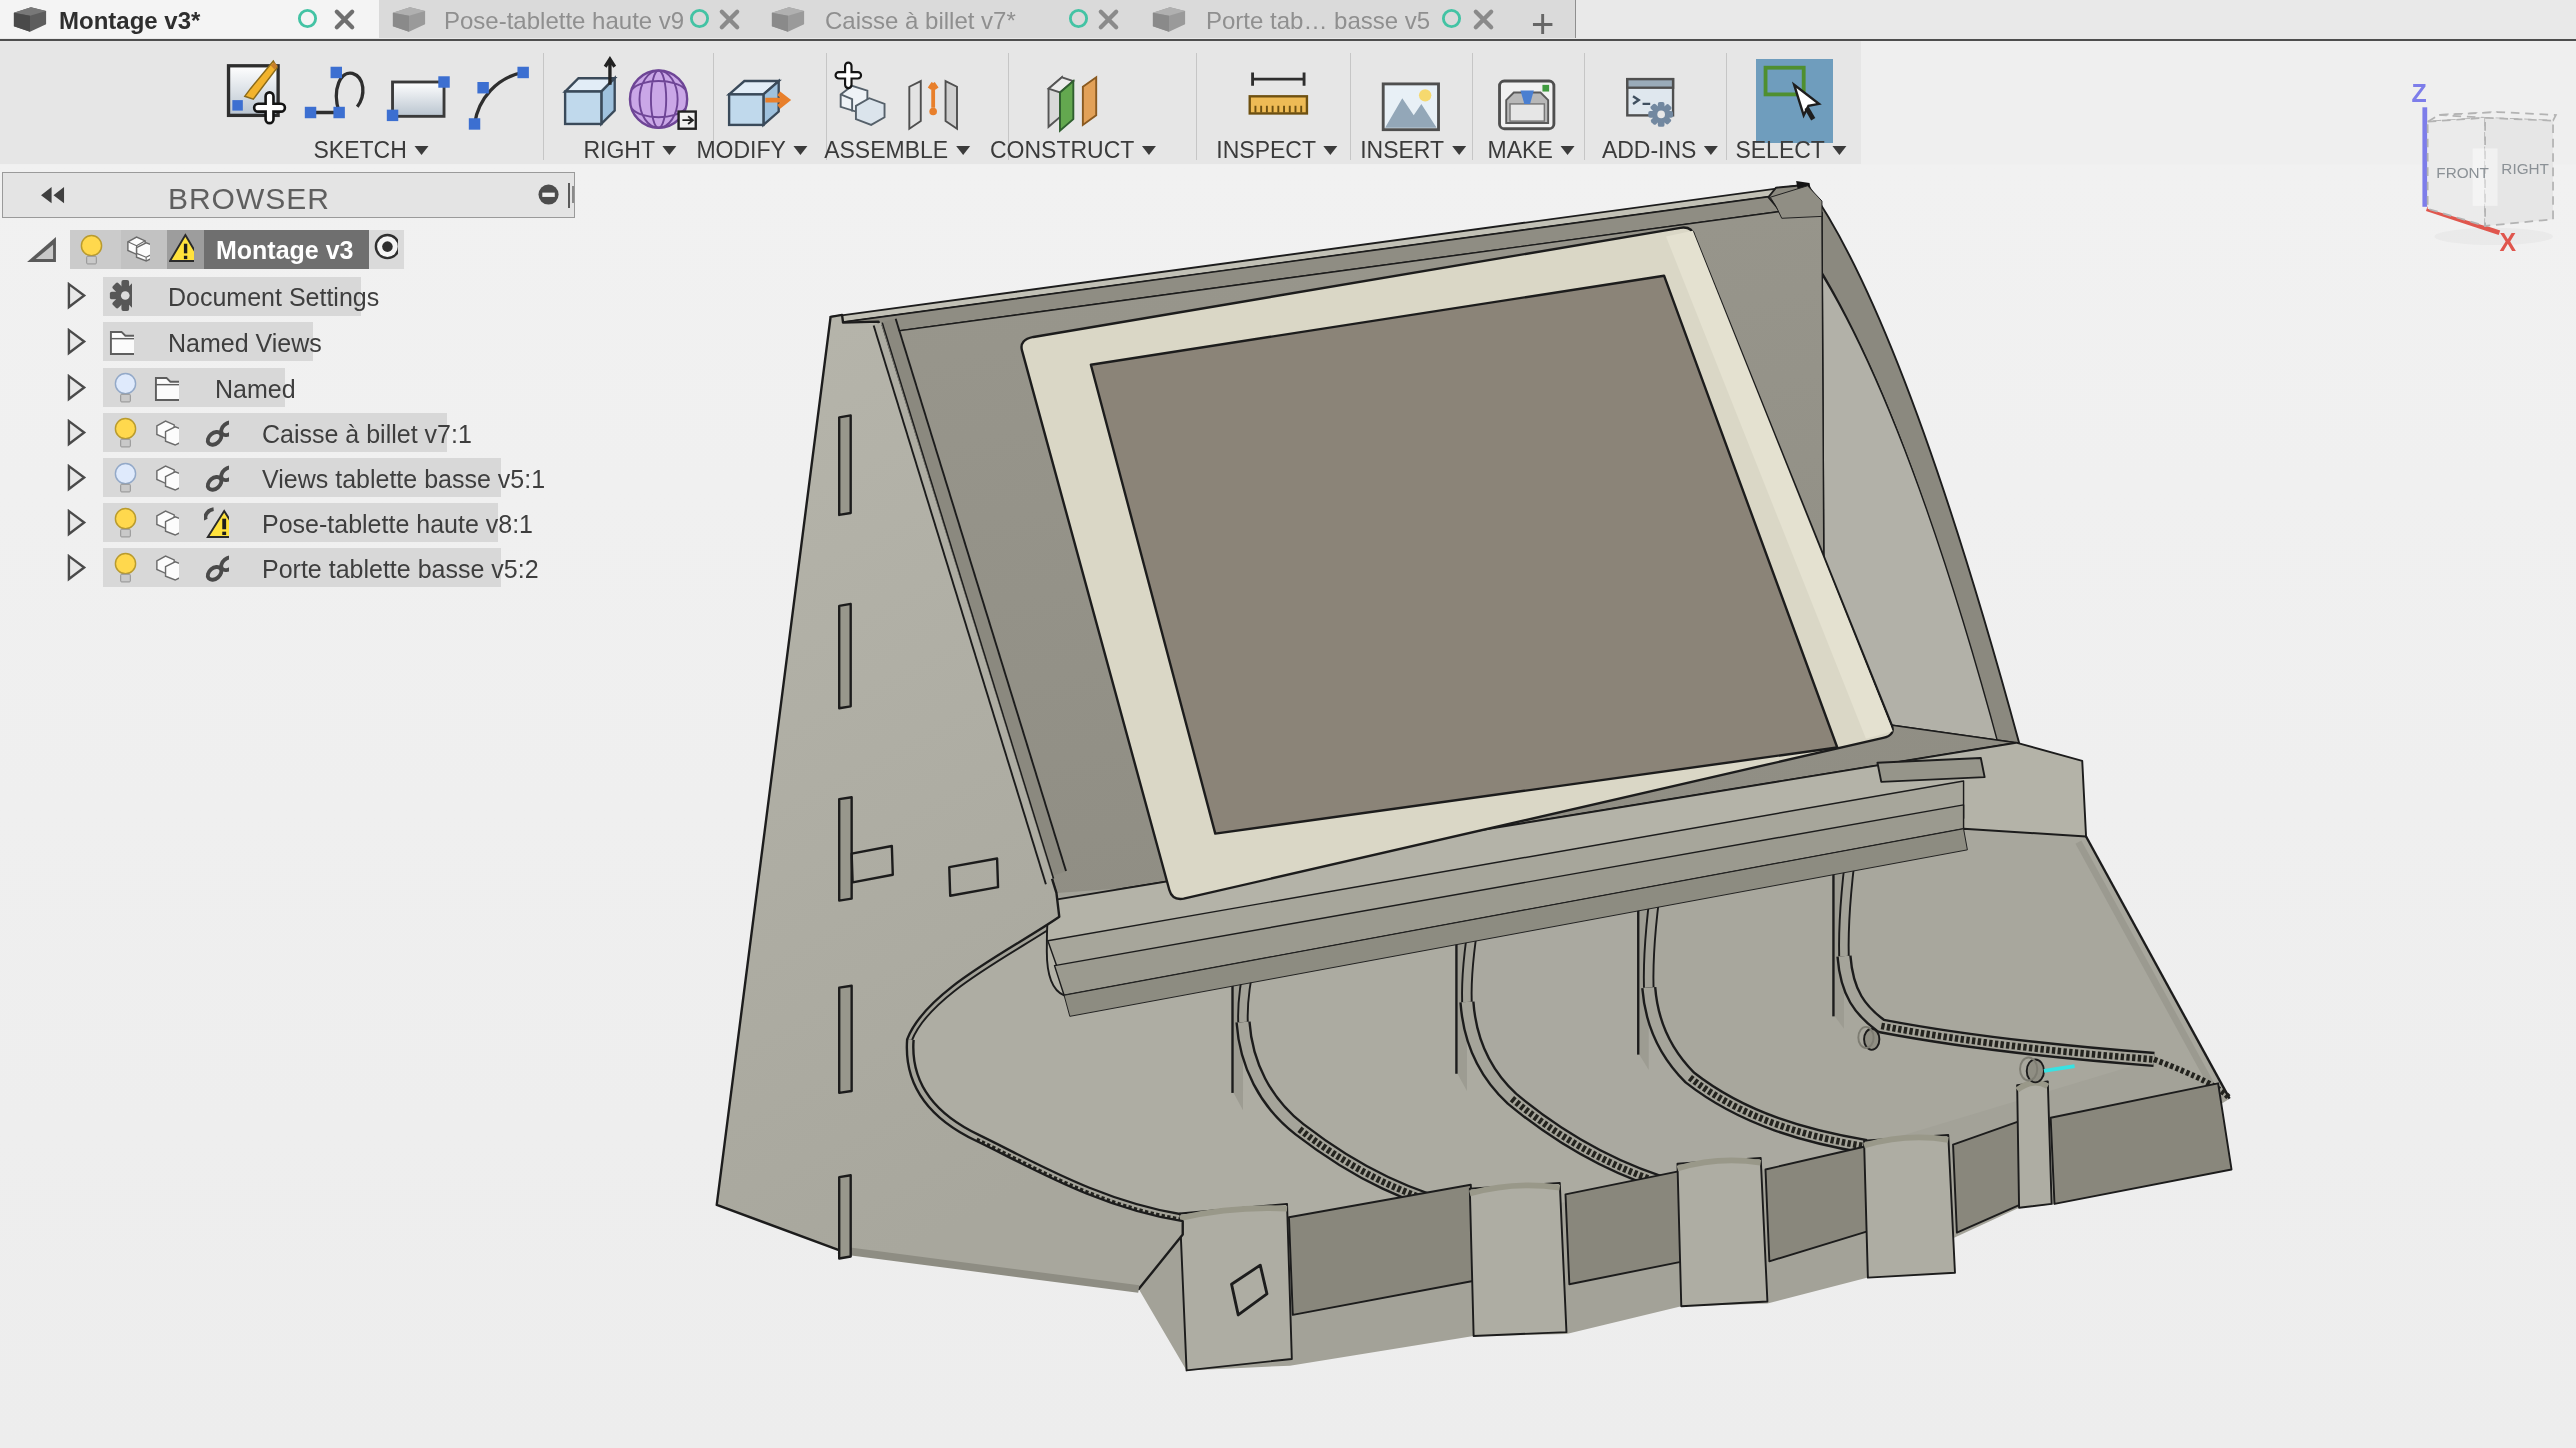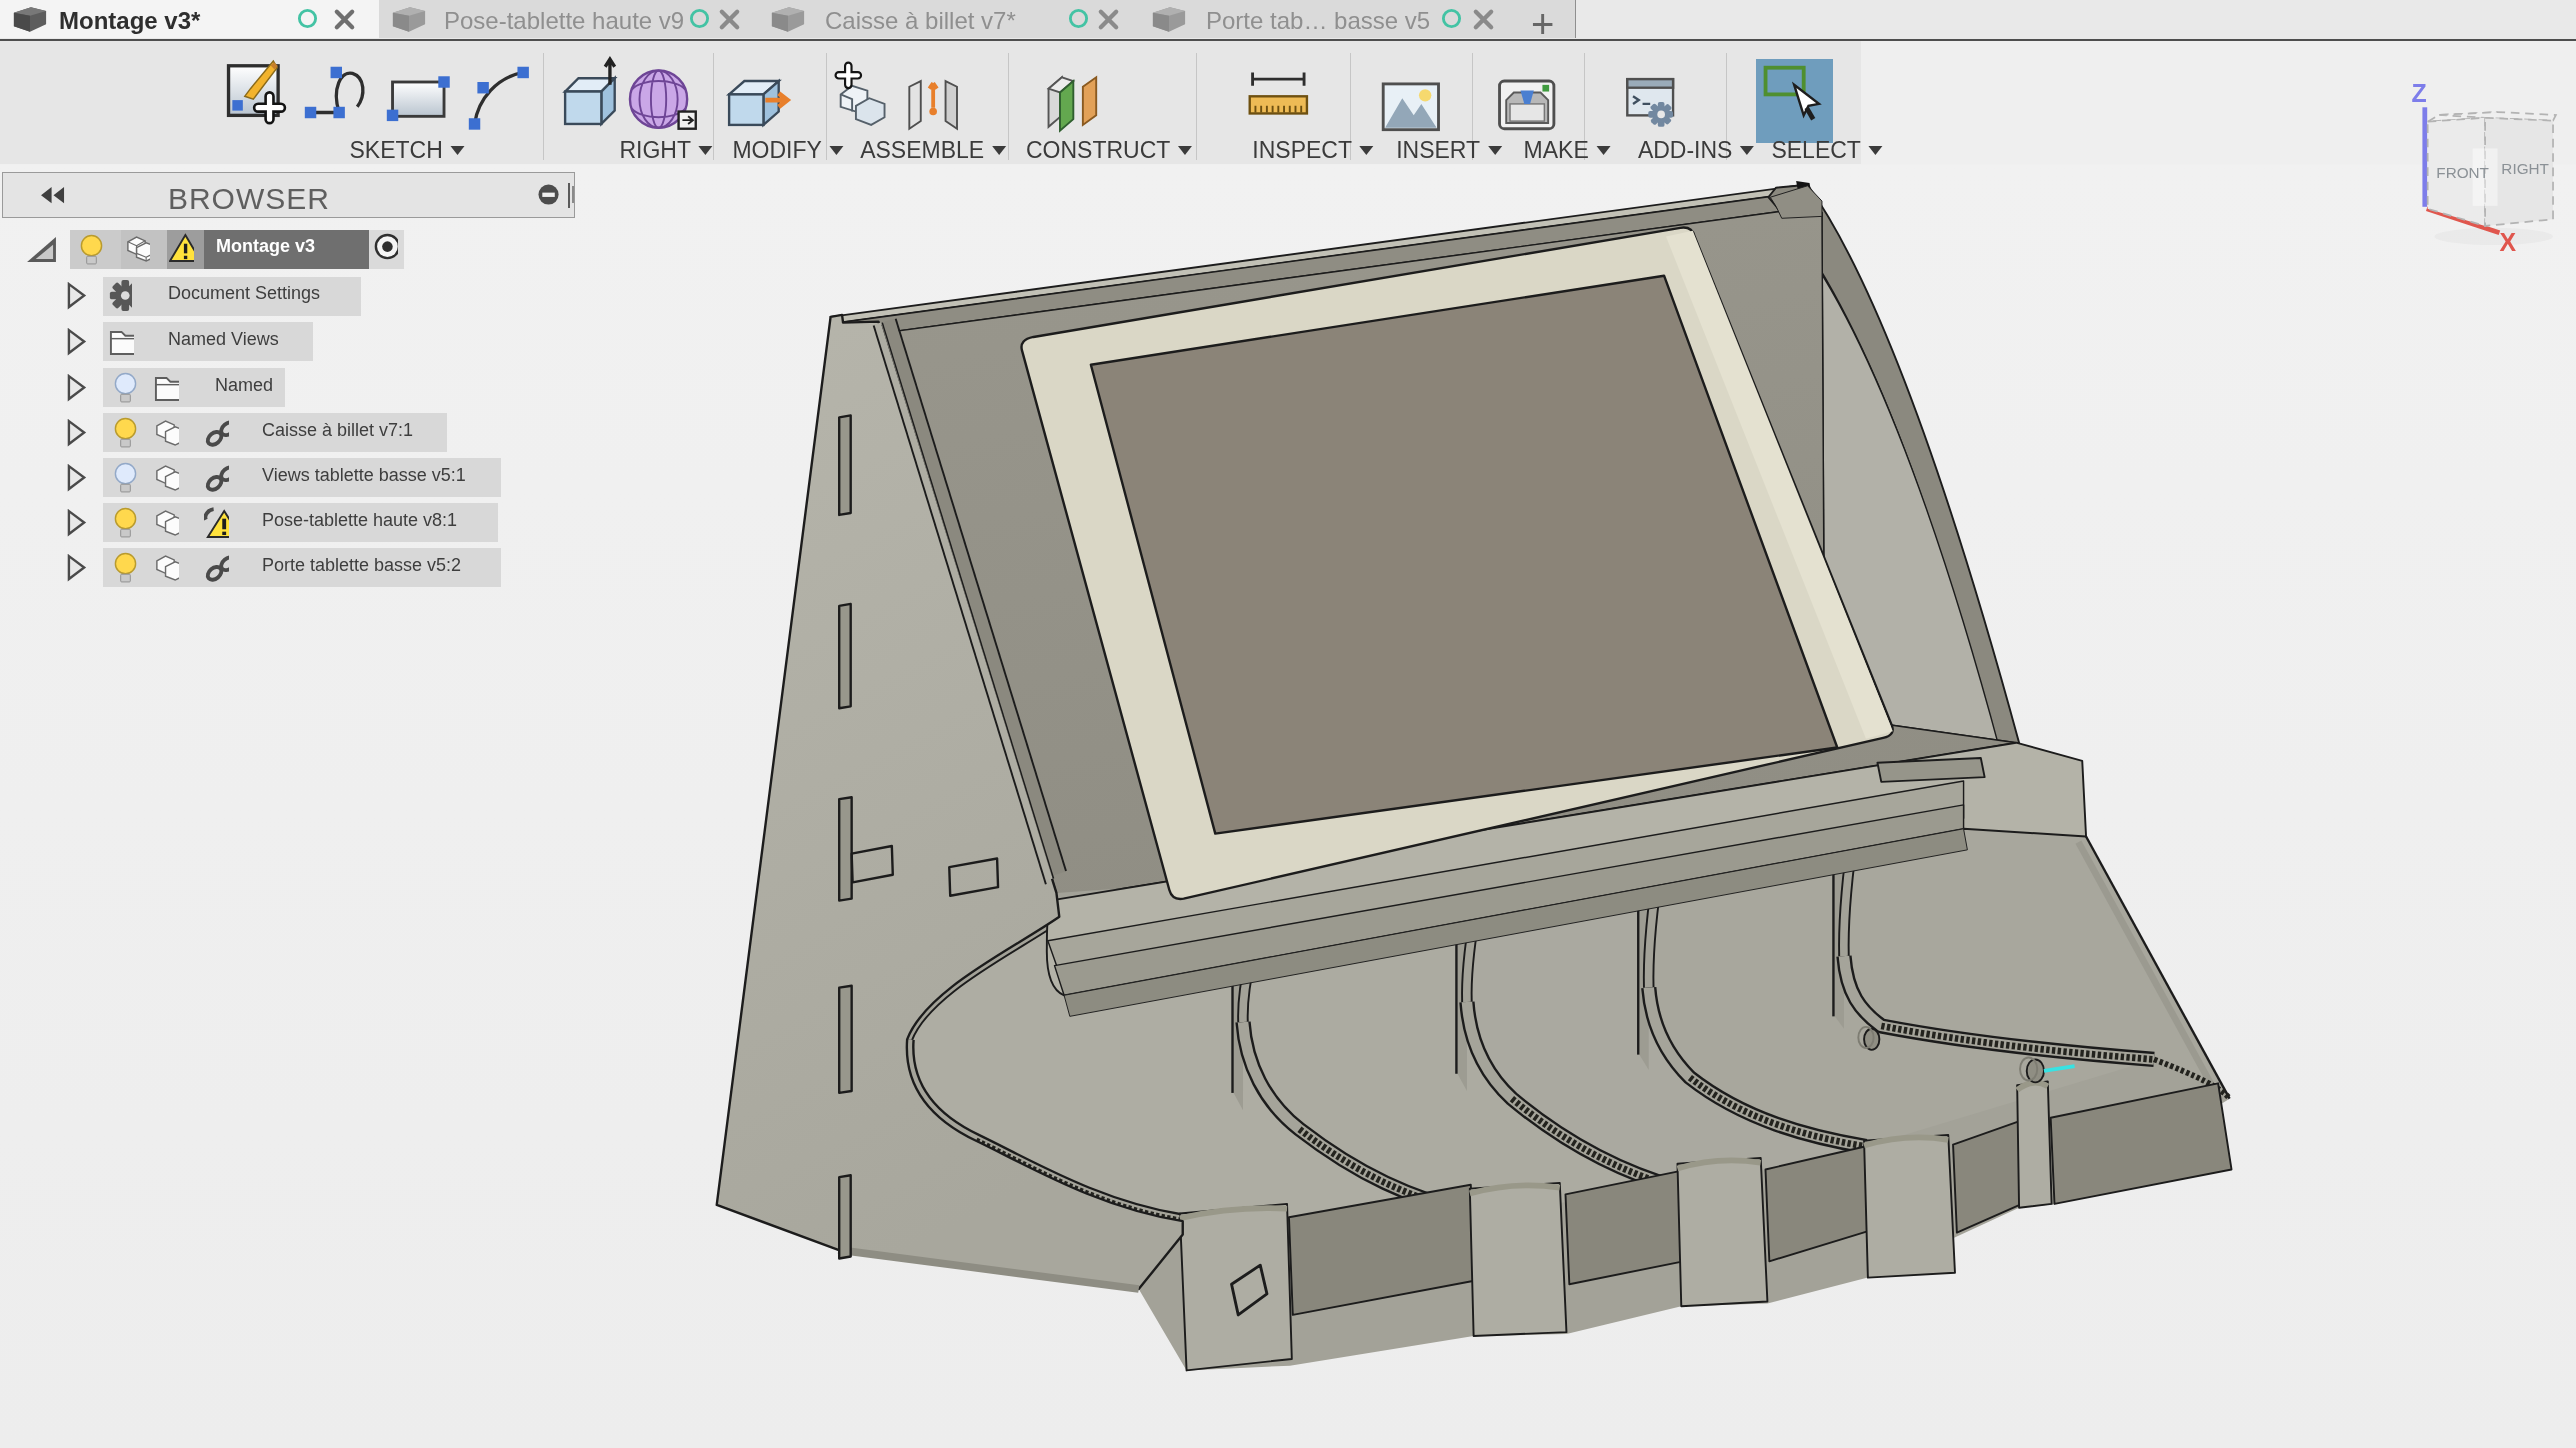--- a/index.html
+++ b/index.html
@@ -25,33 +25,33 @@
   #model { position:absolute; left:3.8px; top:8.6px; width:203px; height:113px;
            background:linear-gradient(#a8a8a8,#929292); color:#fff; }
   #model .t { position:absolute; left:59px; top:49px; font-size:20px; font-weight:bold; letter-spacing:1.4px; }
   #model .g { position:absolute; left:8.6px; top:35px; width:1.9px; height:44px; background:#828282;
               box-shadow:6.7px 0 0 #828282; }
   #model .arr { position:absolute; left:144px; top:55px; width:0; height:0;
                 border-left:6.7px solid transparent; border-right:6.7px solid transparent;
                 border-top:8.6px solid #fff; }
   .sep { position:absolute; top:12.4px; width:1px; height:107px; background:#c6c6c6; }
   .glabel { position:absolute; top:96px; font-size:23px; color:#3b3b3b; white-space:nowrap;
-            transform:translateX(-50%);margin-left:36px; }
+            transform:translateX(-50%); }
   .glabel:after { content:""; display:inline-block; margin-left:7.7px; margin-bottom:2.9px;
                   border-left:7.7px solid transparent; border-right:7.7px solid transparent;
                   border-top:9.6px solid #3b3b3b; }
   #selbtn { position:absolute; left:1756px; top:18px; width:77px; height:84px; background:#6f9dbd; }
   #tbicons { position:absolute; left:0; top:0; }
   
   #browser { position:absolute; left:0; top:0; width:0; height:0; }
   #bheader { position:absolute; left:1.9px; top:172px; width:573px; height:46px;
              background:#e4e4e4; border:1.9px solid #9a9a9a; }
   #btitle { position:absolute; left:165px; top:8.6px; font-size:30px; color:#5f5f5f; letter-spacing:1px; }
   .rbox { position:absolute; height:39px; background:#d8d8d8; }
-  .ttext { position:absolute; font-size:18px; color:#3e3e3e; white-space:nowrap; }
+  .ttext { position:absolute; font-size:25px; color:#3e3e3e; white-space:nowrap; }
   .po { position:absolute; width:25px; height:33px; }
   .xarr { position:absolute; left:67px; width:21px; height:29px; }
 </style>
 </head>
 <body>
 <div id="canvas"></div>
 
 <div id="tabbar">
   <div class="tab active" style="left:0">
     <svg class="cu" width="36" height="29" viewBox="0 0 38 30">

